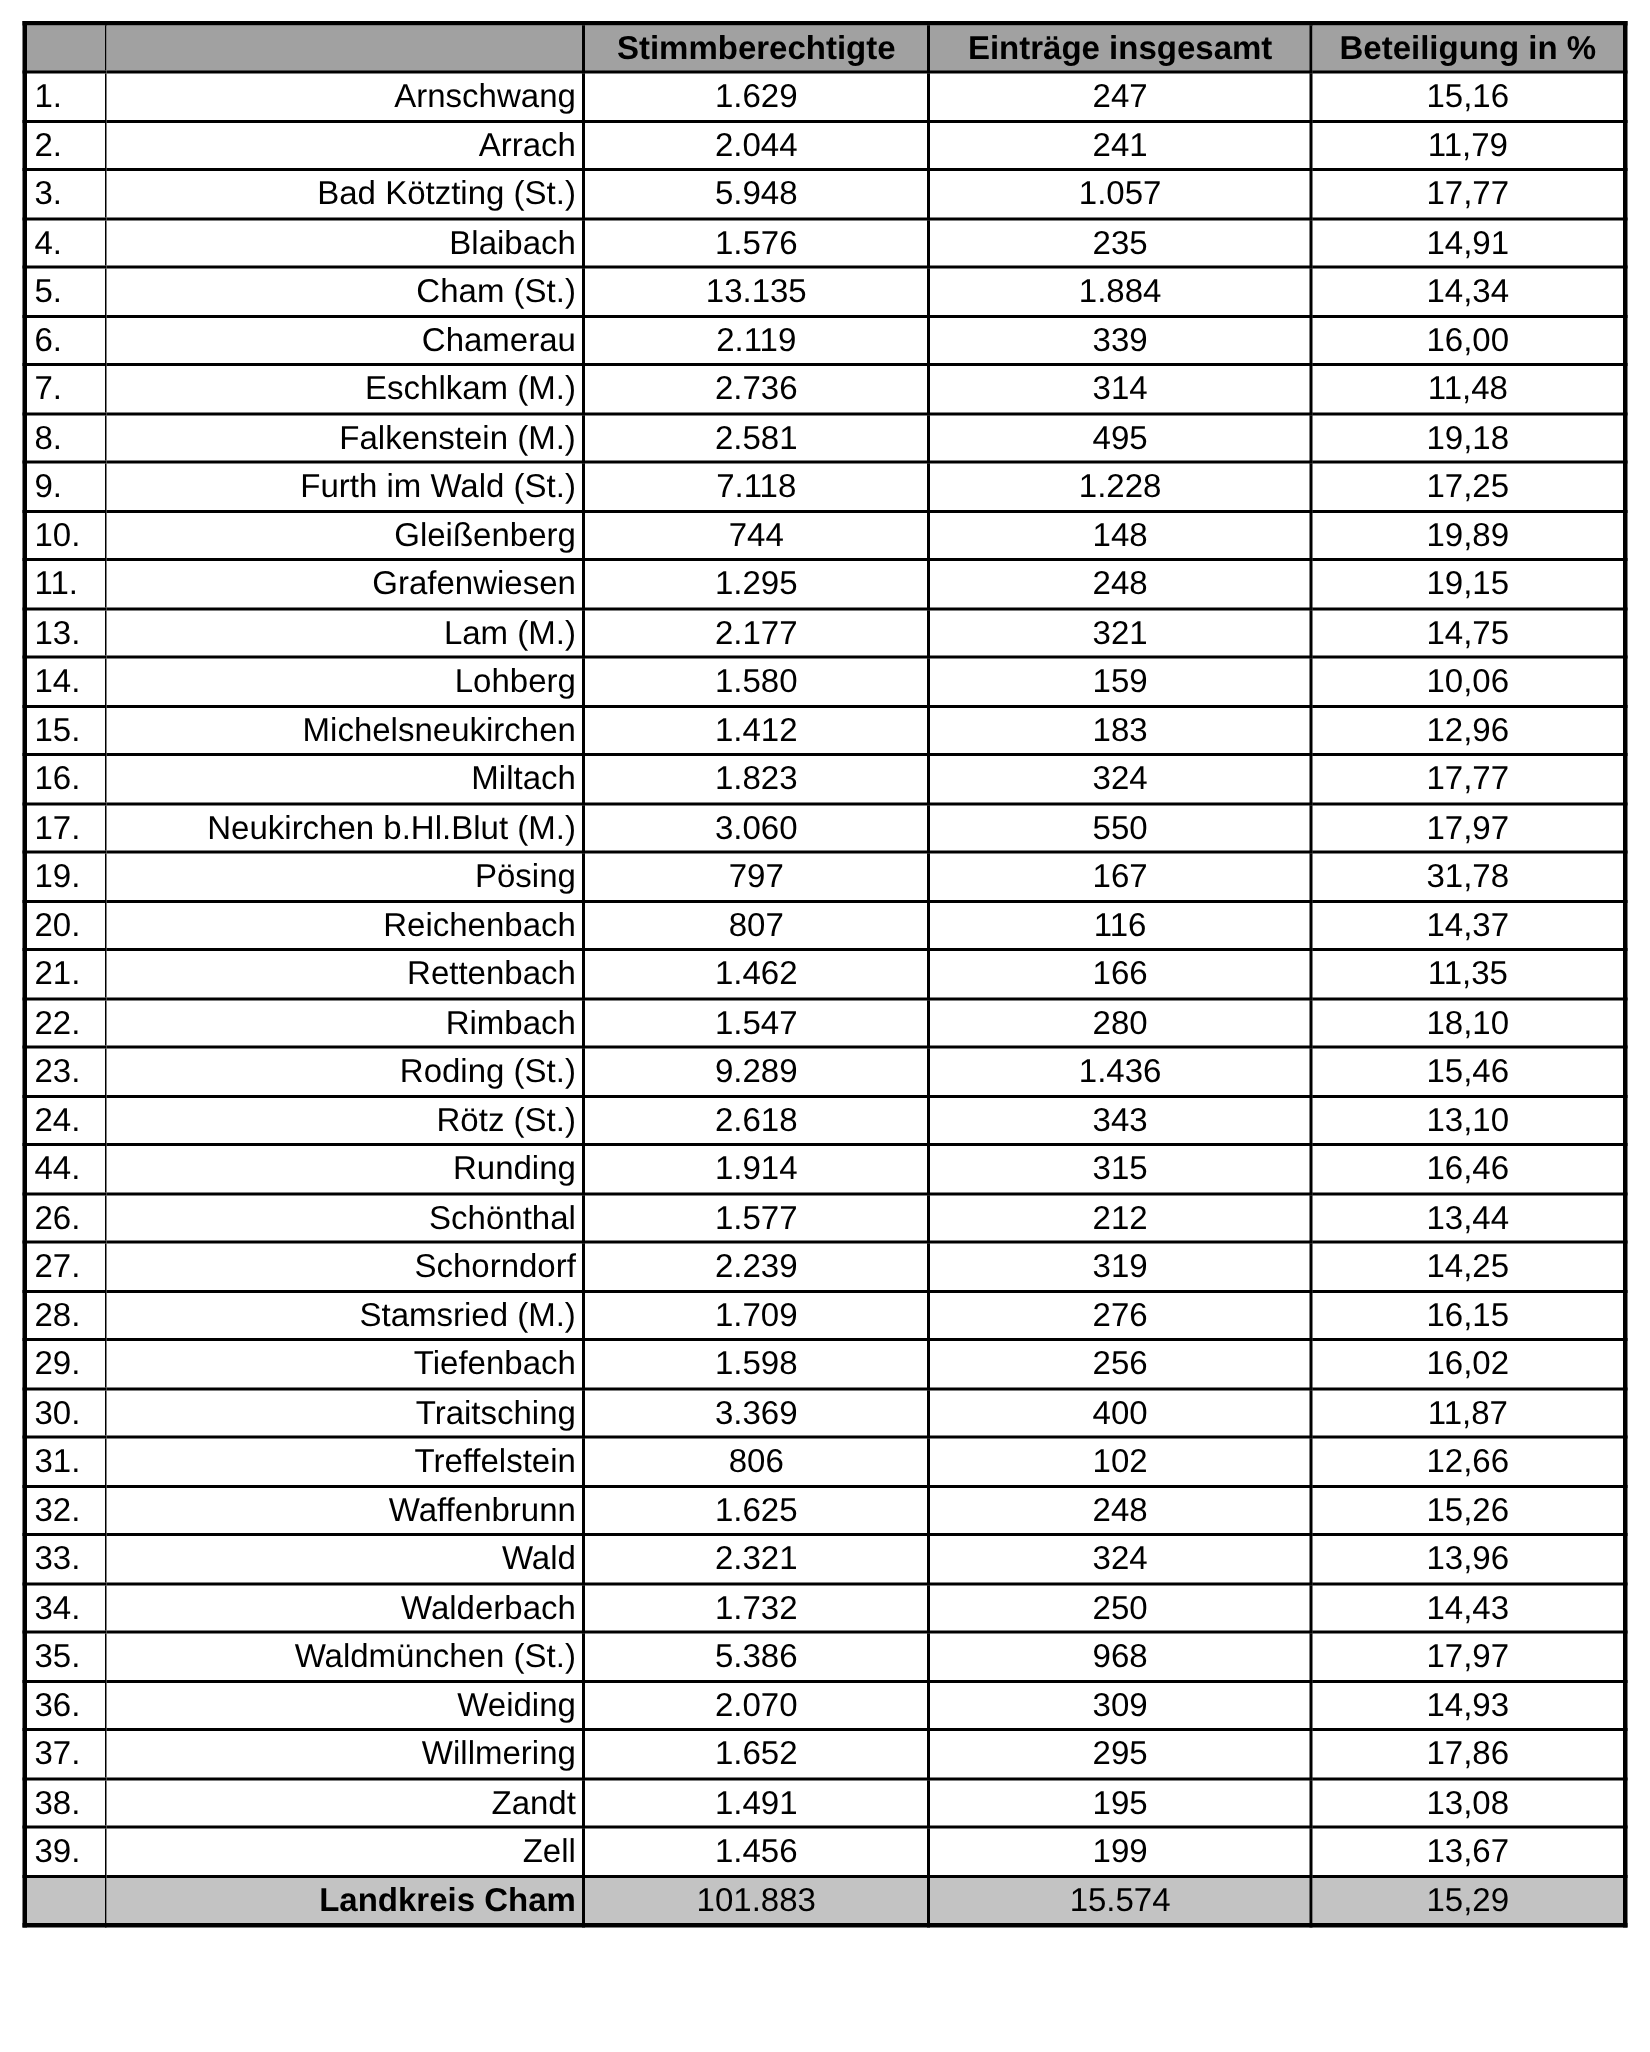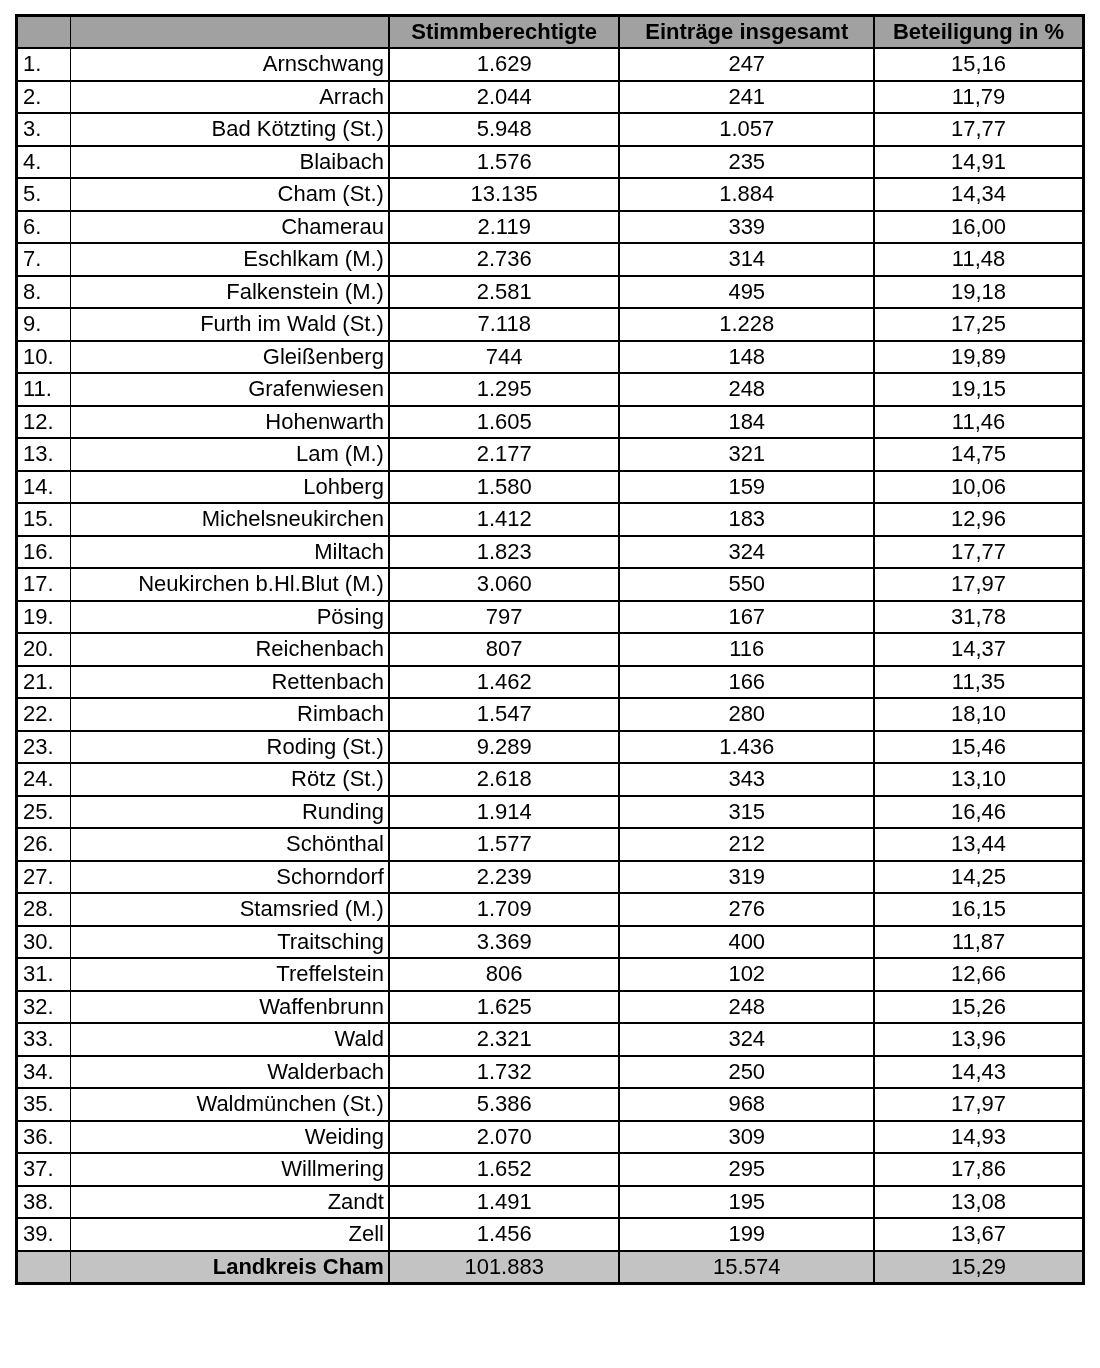--- a/index.html
+++ b/index.html
@@ -144,27 +144,20 @@
           <td class="c4">19,89</td>
         </tr>
         <tr>
           <td class="c0">11.</td>
           <td class="c1">Grafenwiesen</td>
           <td class="c2">1.295</td>
           <td class="c3">248</td>
           <td class="c4">19,15</td>
         </tr>
         <tr>
-          <td class="c0">12.</td>
-          <td class="c1">Hohenwarth</td>
-          <td class="c2">1.605</td>
-          <td class="c3">184</td>
-          <td class="c4">11,46</td>
-        </tr>
-        <tr>
           <td class="c0">13.</td>
           <td class="c1">Lam (M.)</td>
           <td class="c2">2.177</td>
           <td class="c3">321</td>
           <td class="c4">14,75</td>
         </tr>
         <tr>
           <td class="c0">14.</td>
           <td class="c1">Lohberg</td>
           <td class="c2">1.580</td>
@@ -228,21 +221,21 @@
           <td class="c4">15,46</td>
         </tr>
         <tr>
           <td class="c0">24.</td>
           <td class="c1">Rötz (St.)</td>
           <td class="c2">2.618</td>
           <td class="c3">343</td>
           <td class="c4">13,10</td>
         </tr>
         <tr>
-          <td class="c0">25.</td>
+          <td class="c0">44.</td>
           <td class="c1">Runding</td>
           <td class="c2">1.914</td>
           <td class="c3">315</td>
           <td class="c4">16,46</td>
         </tr>
         <tr>
           <td class="c0">26.</td>
           <td class="c1">Schönthal</td>
           <td class="c2">1.577</td>
           <td class="c3">212</td>
@@ -254,20 +247,27 @@
           <td class="c2">2.239</td>
           <td class="c3">319</td>
           <td class="c4">14,25</td>
         </tr>
         <tr>
           <td class="c0">28.</td>
           <td class="c1">Stamsried (M.)</td>
           <td class="c2">1.709</td>
           <td class="c3">276</td>
           <td class="c4">16,15</td>
+        </tr>
+        <tr>
+          <td class="c0">29.</td>
+          <td class="c1">Tiefenbach</td>
+          <td class="c2">1.598</td>
+          <td class="c3">256</td>
+          <td class="c4">16,02</td>
         </tr>
         <tr>
           <td class="c0">30.</td>
           <td class="c1">Traitsching</td>
           <td class="c2">3.369</td>
           <td class="c3">400</td>
           <td class="c4">11,87</td>
         </tr>
         <tr>
           <td class="c0">31.</td>

